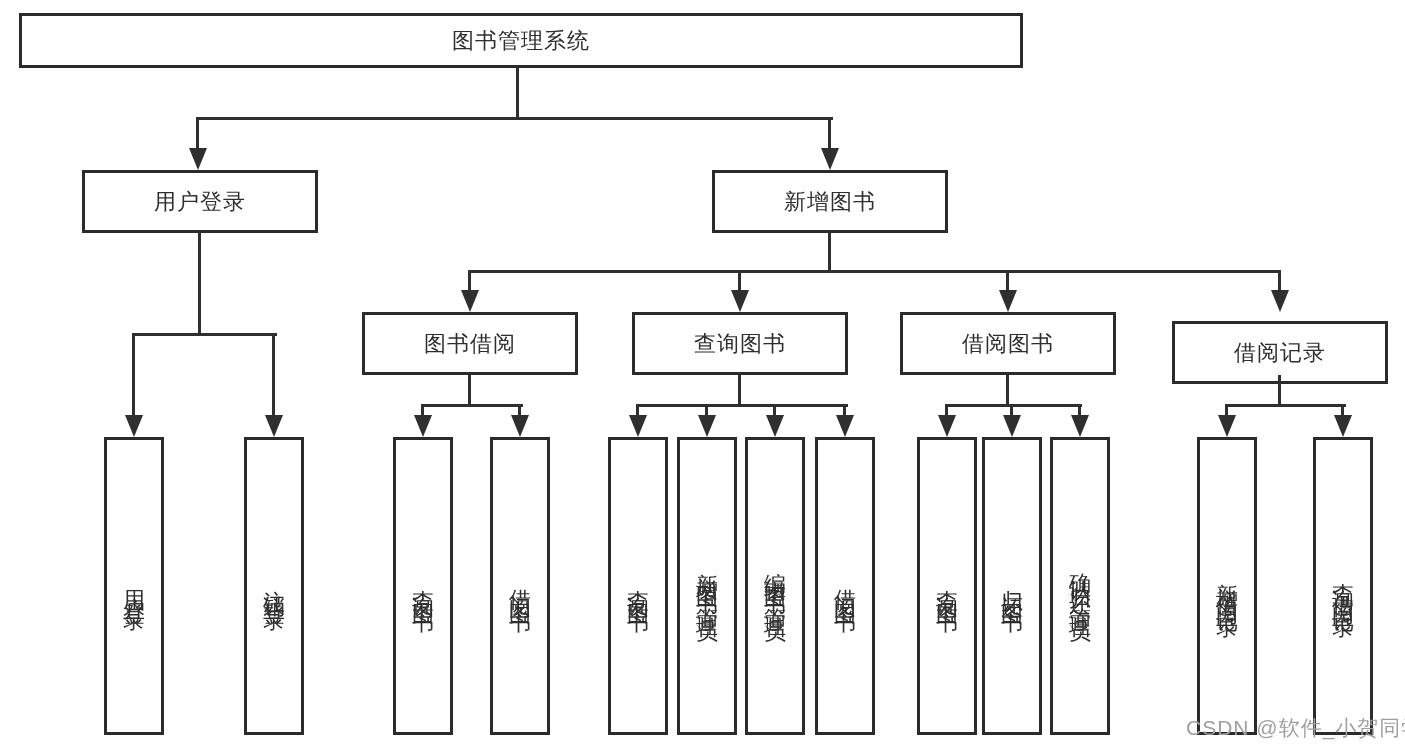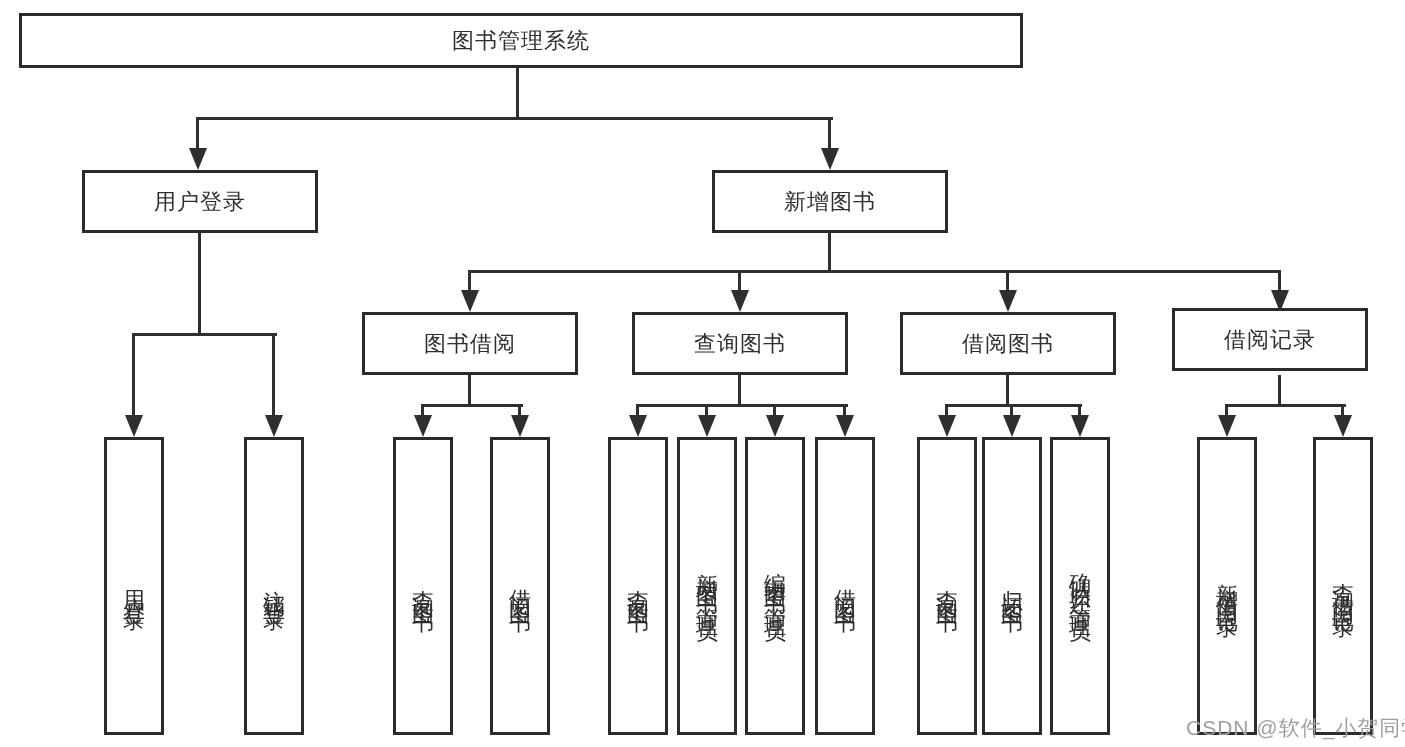--- a/index.html
+++ b/index.html
@@ -22,21 +22,21 @@
   .ah{position:absolute;width:0;height:0;
       border-left:9px solid transparent;border-right:9px solid transparent;
       border-top:22px solid #2f2f2f;}
   
   .n-root{left:19px;top:13px;width:1004px;height:55px;}
   .n-l2a{left:82px;top:170px;width:236px;height:63px;}
   .n-l2b{left:712px;top:170px;width:236px;height:63px;}
   .n-l3a{left:362px;top:312px;width:216px;height:63px;}
   .n-l3b{left:632px;top:312px;width:216px;height:63px;}
   .n-l3c{left:900px;top:312px;width:216px;height:63px;}
-  .n-l3d{left:1172px;top:308px;width:196px;height:63px;font-family:Liberation Mono, monospace;}
+  .n-l3d{left:1172px;top:321px;width:216px;height:63px;font-family:Liberation Mono, monospace;}
   .n-f1{left:104px;}.n-f2{left:244px;}.n-f3{left:393px;}.n-f4{left:490px;}
   .n-f5{left:608px;}.n-f6{left:677px;}.n-f7{left:745px;}.n-f8{left:815px;}
   .n-f9{left:917px;}.n-f10{left:982px;}.n-f11{left:1050px;}
   .n-f12{left:1197px;}.n-f13{left:1313px;}
   .watermark{
     position:absolute;left:1186px;top:714px;color:#9f9f9f;
     font-size:21px;letter-spacing:1px;z-index:5;white-space:nowrap;
   }
 </style>
 </head>

